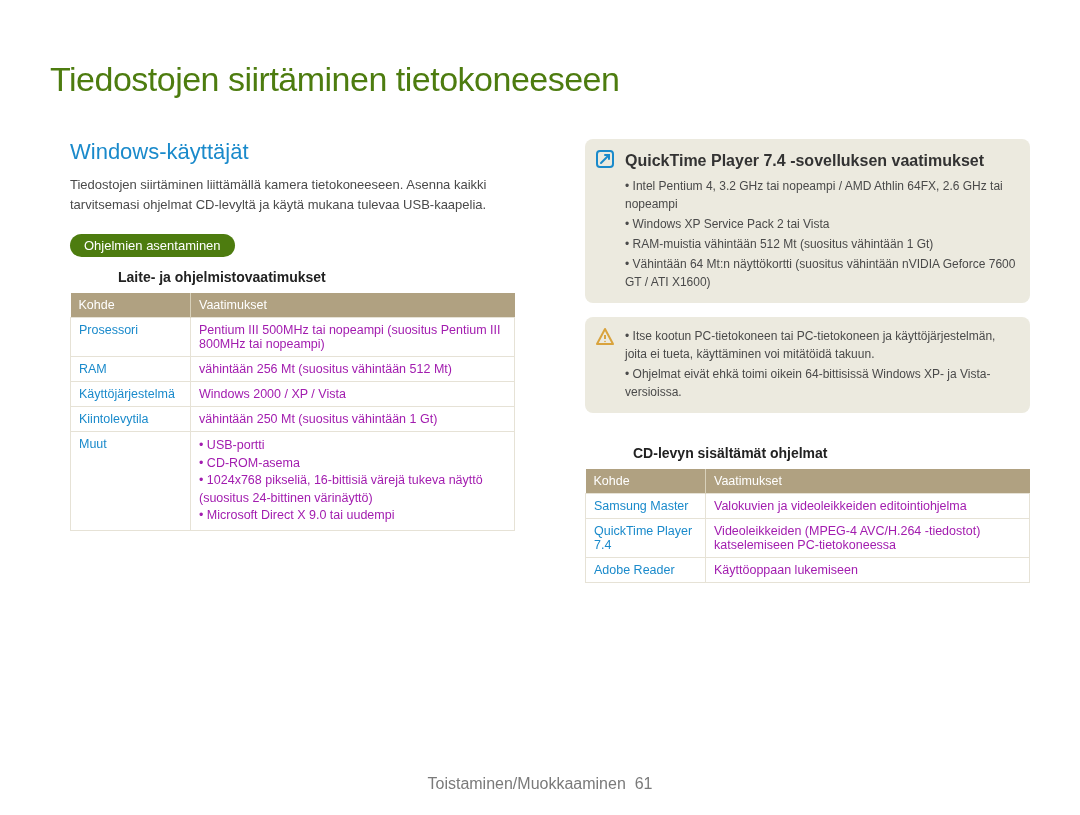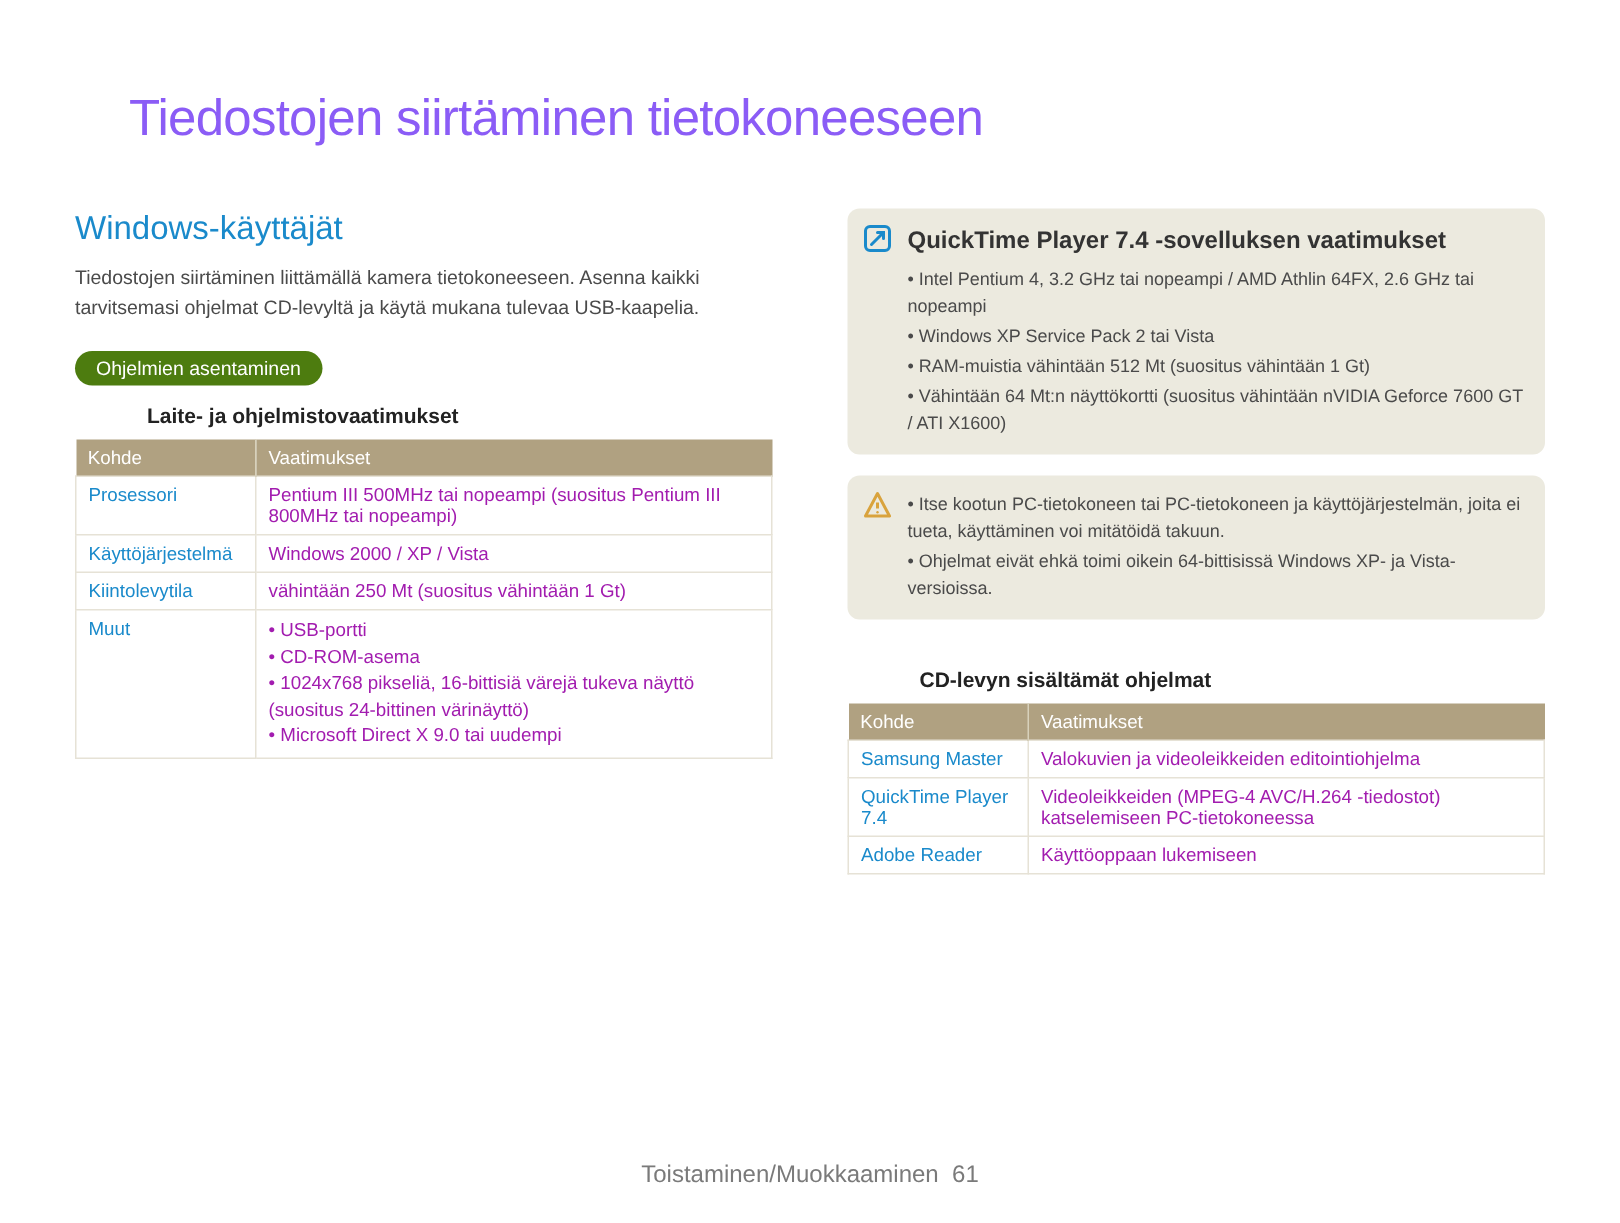--- a/index.html
+++ b/index.html
@@ -10,32 +10,32 @@
     height: 815px;
     position: relative;
     color: #333;
   }
   .page {
     padding: 60px 50px 30px 50px;
   }
   .title {
     font-size: 34px;
     font-weight: 400;
-    color: #8b5cf6;
+    color: #4d7c0f;
     margin-bottom: 40px;
     letter-spacing: -0.5px;
-    margin-left: 36px;
   }
   .columns {
     display: flex;
     gap: 50px;
   }
   .col {
     flex: 1;
     min-width: 0;
+    margin-left: 20px;
   }
   .section-heading {
     font-size: 22px;
     color: #1a8acb;
     font-weight: 400;
     margin-bottom: 10px;
   }
   .body-text {
     font-size: 13px;
     color: #4a4a4a;
@@ -162,20 +162,24 @@
         <thead>
           <tr>
             <th>Kohde</th>
             <th>Vaatimukset</th>
           </tr>
         </thead>
         <tbody>
           <tr>
             <td>Prosessori</td>
             <td>Pentium III 500MHz tai nopeampi (suositus Pentium III 800MHz tai nopeampi)</td>
+          </tr>
+          <tr>
+            <td>RAM</td>
+            <td>vähintään 256 Mt (suositus vähintään 512 Mt)</td>
           </tr>
           <tr>
             <td>Käyttöjärjestelmä</td>
             <td>Windows 2000 / XP / Vista</td>
           </tr>
           <tr>
             <td>Kiintolevytila</td>
             <td>vähintään 250 Mt (suositus vähintään 1 Gt)</td>
           </tr>
           <tr>

